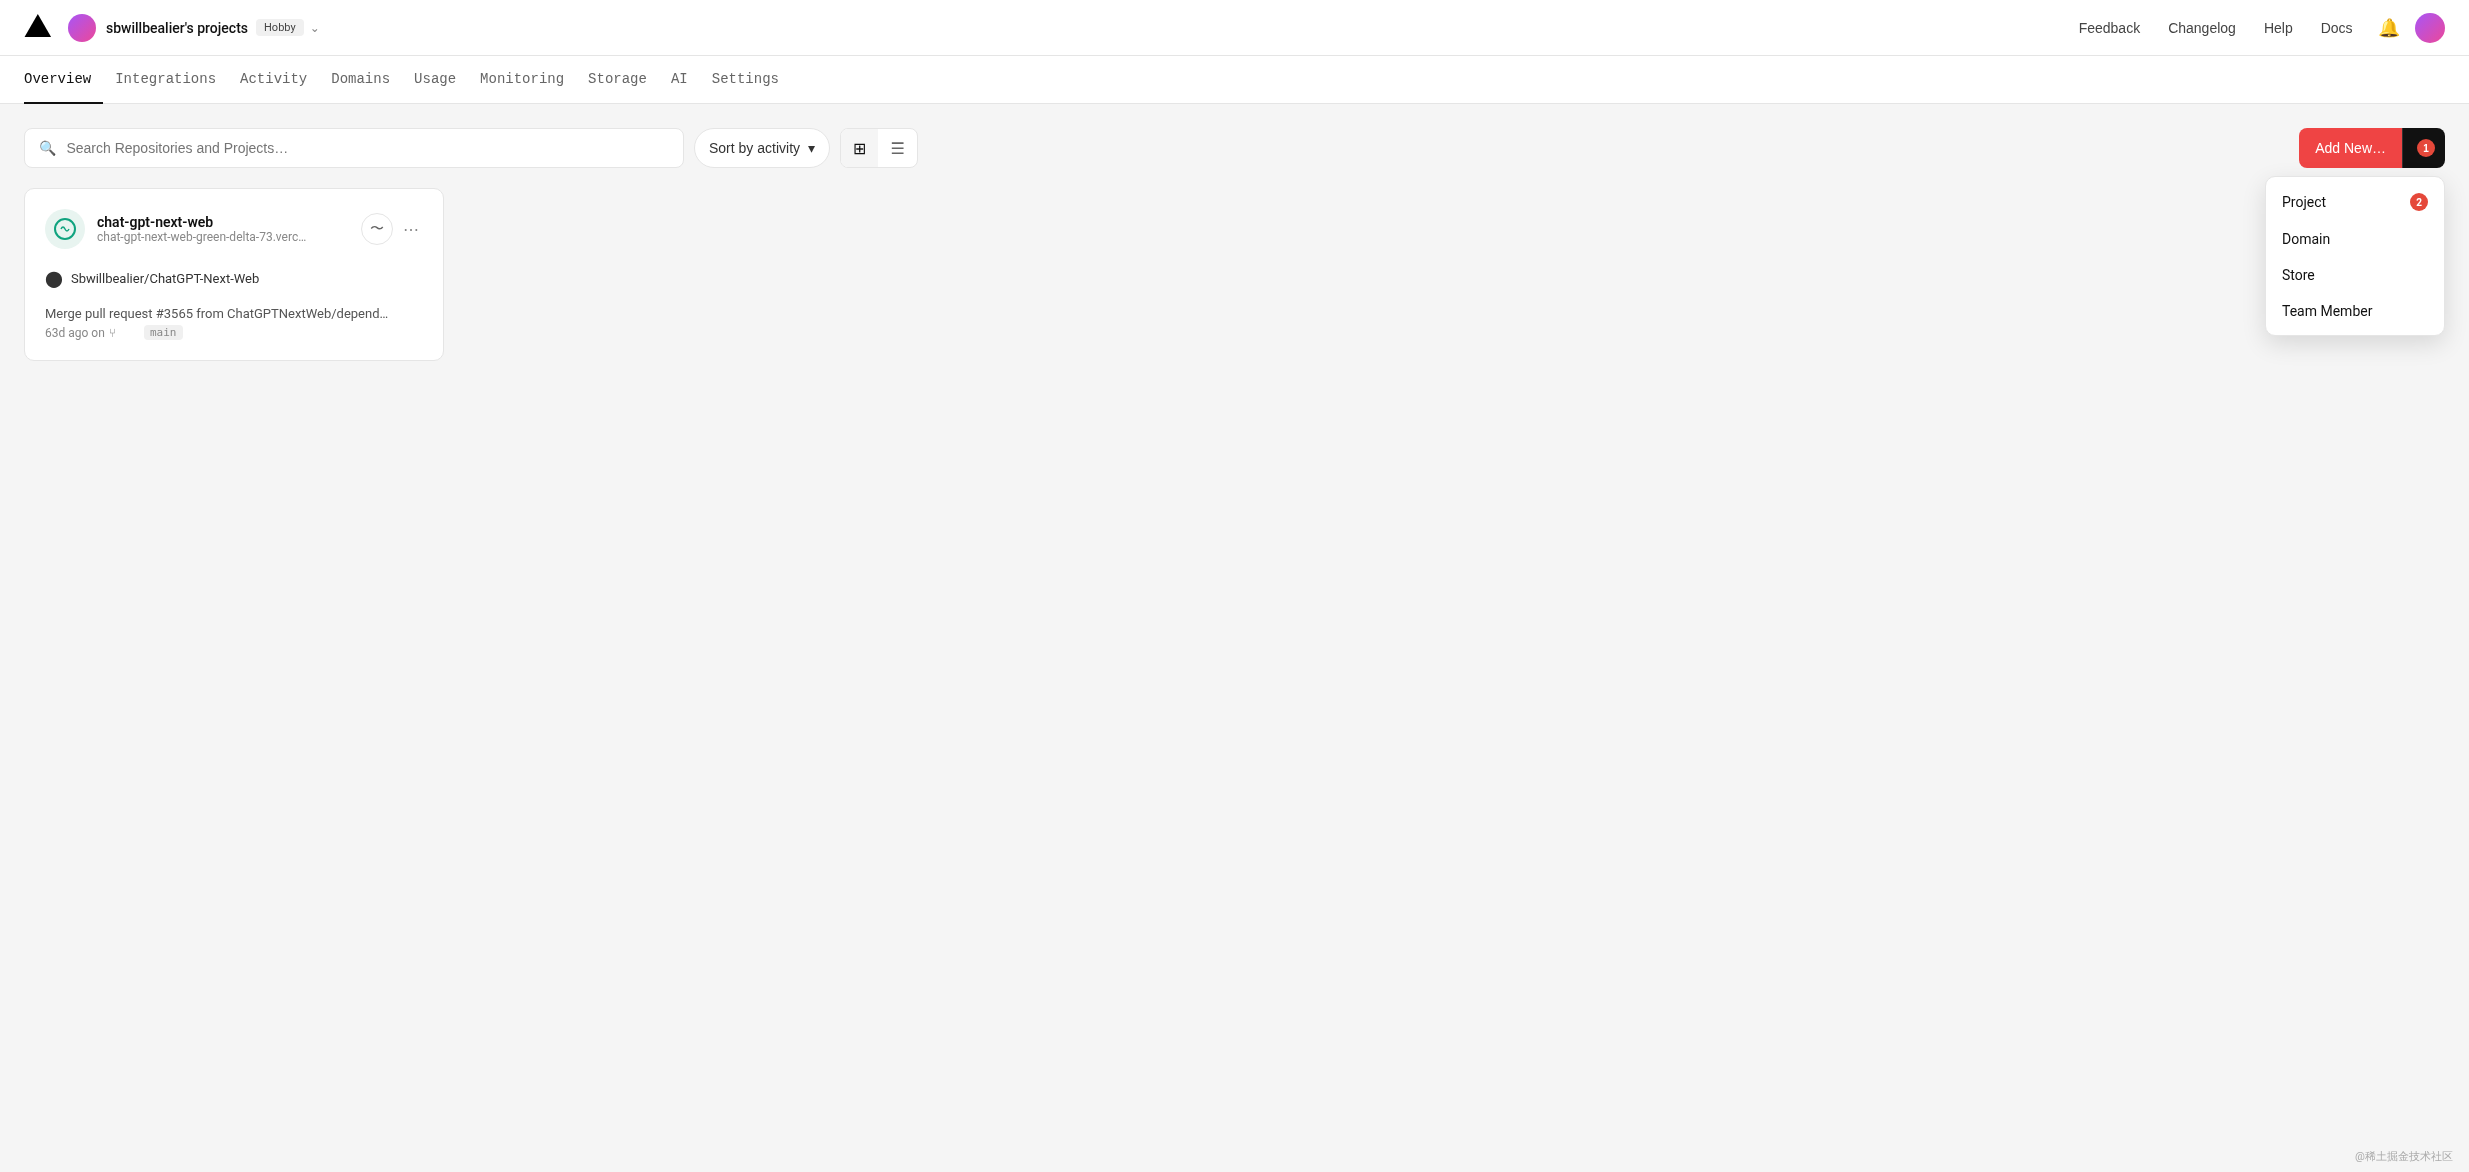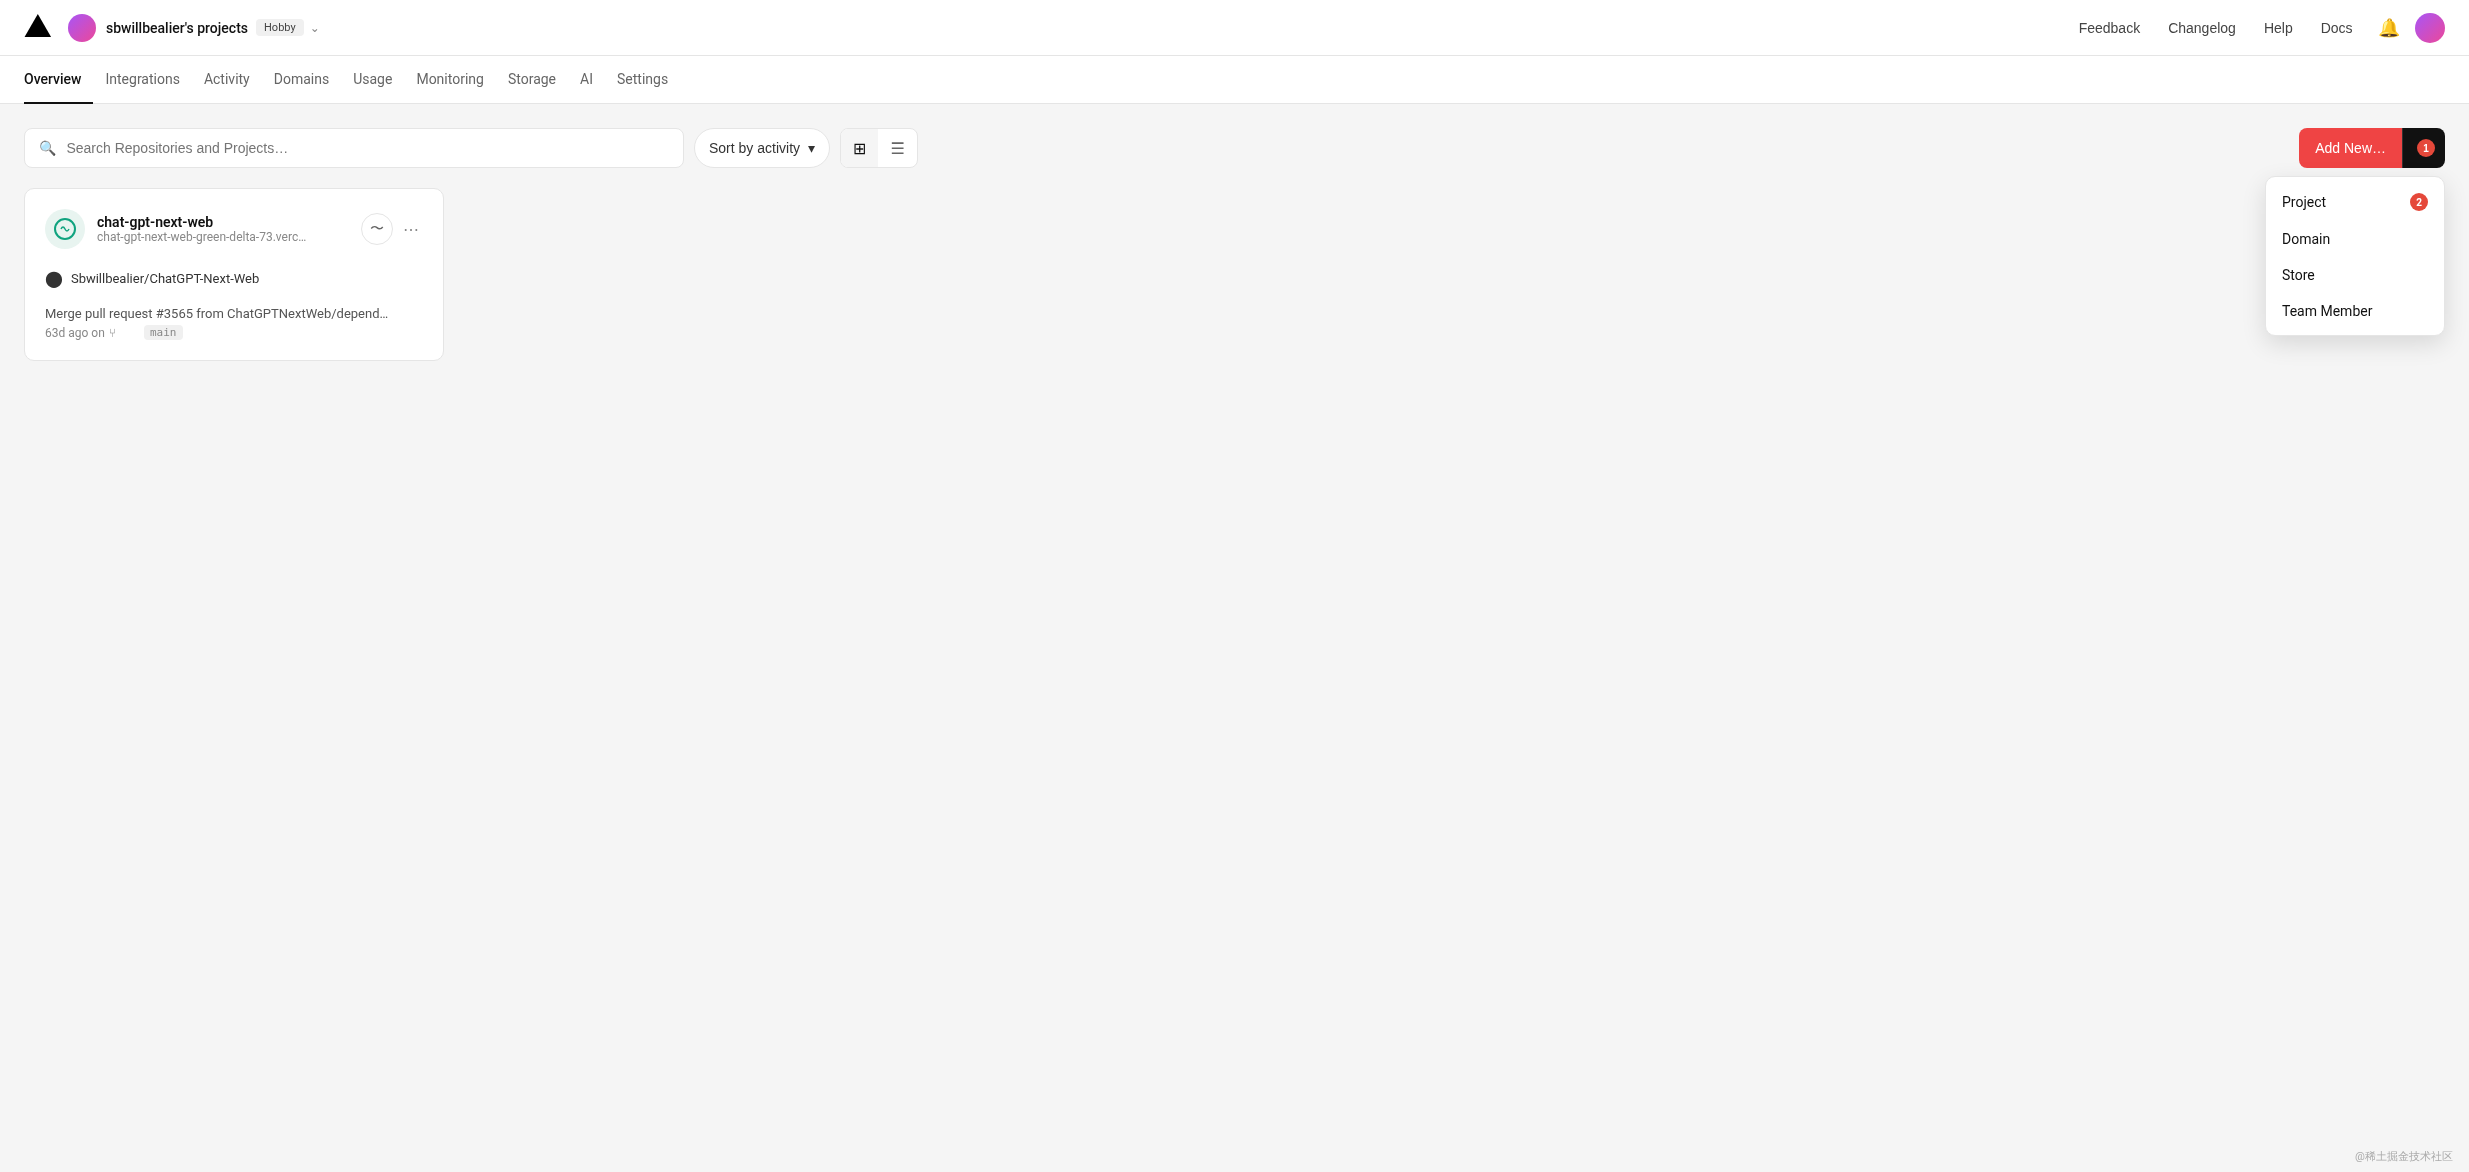--- a/index.html
+++ b/index.html
@@ -96,20 +96,21 @@
     .sec-nav-item {
       font-size: 14px;
       color: #666;
       padding: 0 12px;
       height: 48px;
       display: flex;
       align-items: center;
       cursor: pointer;
       border-bottom: 2px solid transparent;
       text-decoration: none;
+      font-family: Liberation Mono, monospace;
     }
     .sec-nav-item:first-child { padding-left: 0; }
     .sec-nav-item.active {
       color: #111;
       border-bottom: 2px solid #111;
       font-weight: 500;
     }
 
     
     .main-content {

